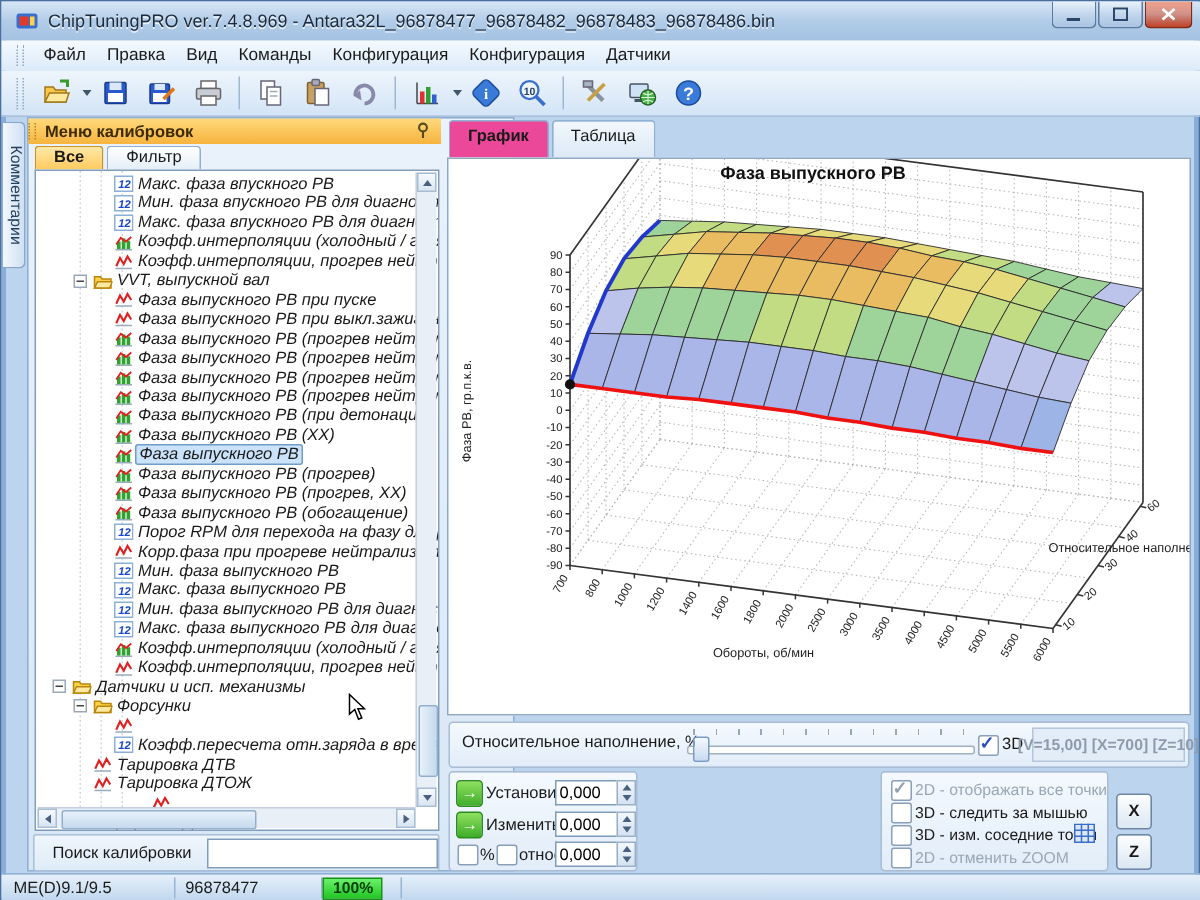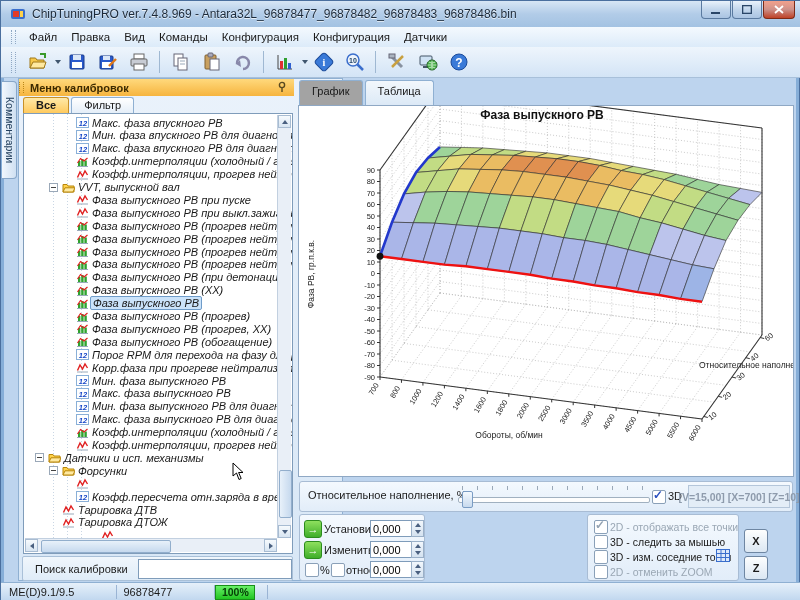--- a/index.html
+++ b/index.html
@@ -61,21 +61,21 @@
   .tri.left{border-top:3px solid transparent;border-bottom:3px solid transparent;border-right:4px solid #4a6080;}
   .tri.right{border-top:3px solid transparent;border-bottom:3px solid transparent;border-left:4px solid #4a6080;}
   #searchrow{position:absolute;left:3px;top:477px;width:269px;height:23px;border:1px solid #a9c0d8;border-radius:2px;
      display:flex;align-items:center;background:linear-gradient(#f0f6fc,#dfecf8);}
   #searchrow label{margin-left:12px;}
   #searchinput{margin-left:10px;width:148px;height:16px;border:1px solid #7f9cba;background:#fff;font-size:11px;}
   
   #rightpanel{position:absolute;left:296px;top:77px;width:499px;height:503px;}
   #rtabs{position:absolute;left:2px;top:2px;height:25px;display:flex;}
   .rtab{padding:4px 12px 0;border:1px solid #8fb0d2;border-bottom:none;border-radius:3px 3px 0 0;margin-right:2px;font-size:11px;}
-  .rtab.active{background:#a3a3a3;font-weight:normal;}
+  .rtab.active{background:#ec4899;font-weight:bold;}
   .rtab.idle{background:linear-gradient(#f2f7fc,#dce9f6);}
   #chartbox{position:absolute;left:1px;top:27px;width:496px;height:372px;background:#fff;border:1px solid #8fa8c4;box-sizing:border-box;}
   #row1{position:absolute;left:2px;top:403px;width:492px;height:29px;background:linear-gradient(#f4f9fe,#e2edf9);
         border:1px solid #a8bcd4;border-radius:3px;}
   .grp{position:absolute;background:linear-gradient(#f4f9fe,#e2edf9);border:1px solid #a8bcd4;border-radius:3px;}
   #grpA{left:2px;top:436px;width:124px;height:65px;}
   #grpB{left:129px;top:436px;width:157px;height:65px;}
   #grpC{left:290px;top:436px;width:150px;height:65px;}
   .slider-ticks{position:absolute;height:4px;background-image:repeating-linear-gradient(90deg,#9aa8b8 0 1px,transparent 1px 15px);}
   .groove{position:absolute;height:4px;background:#fdfdfd;border:1px solid #a0b0c0;border-radius:2px;}

